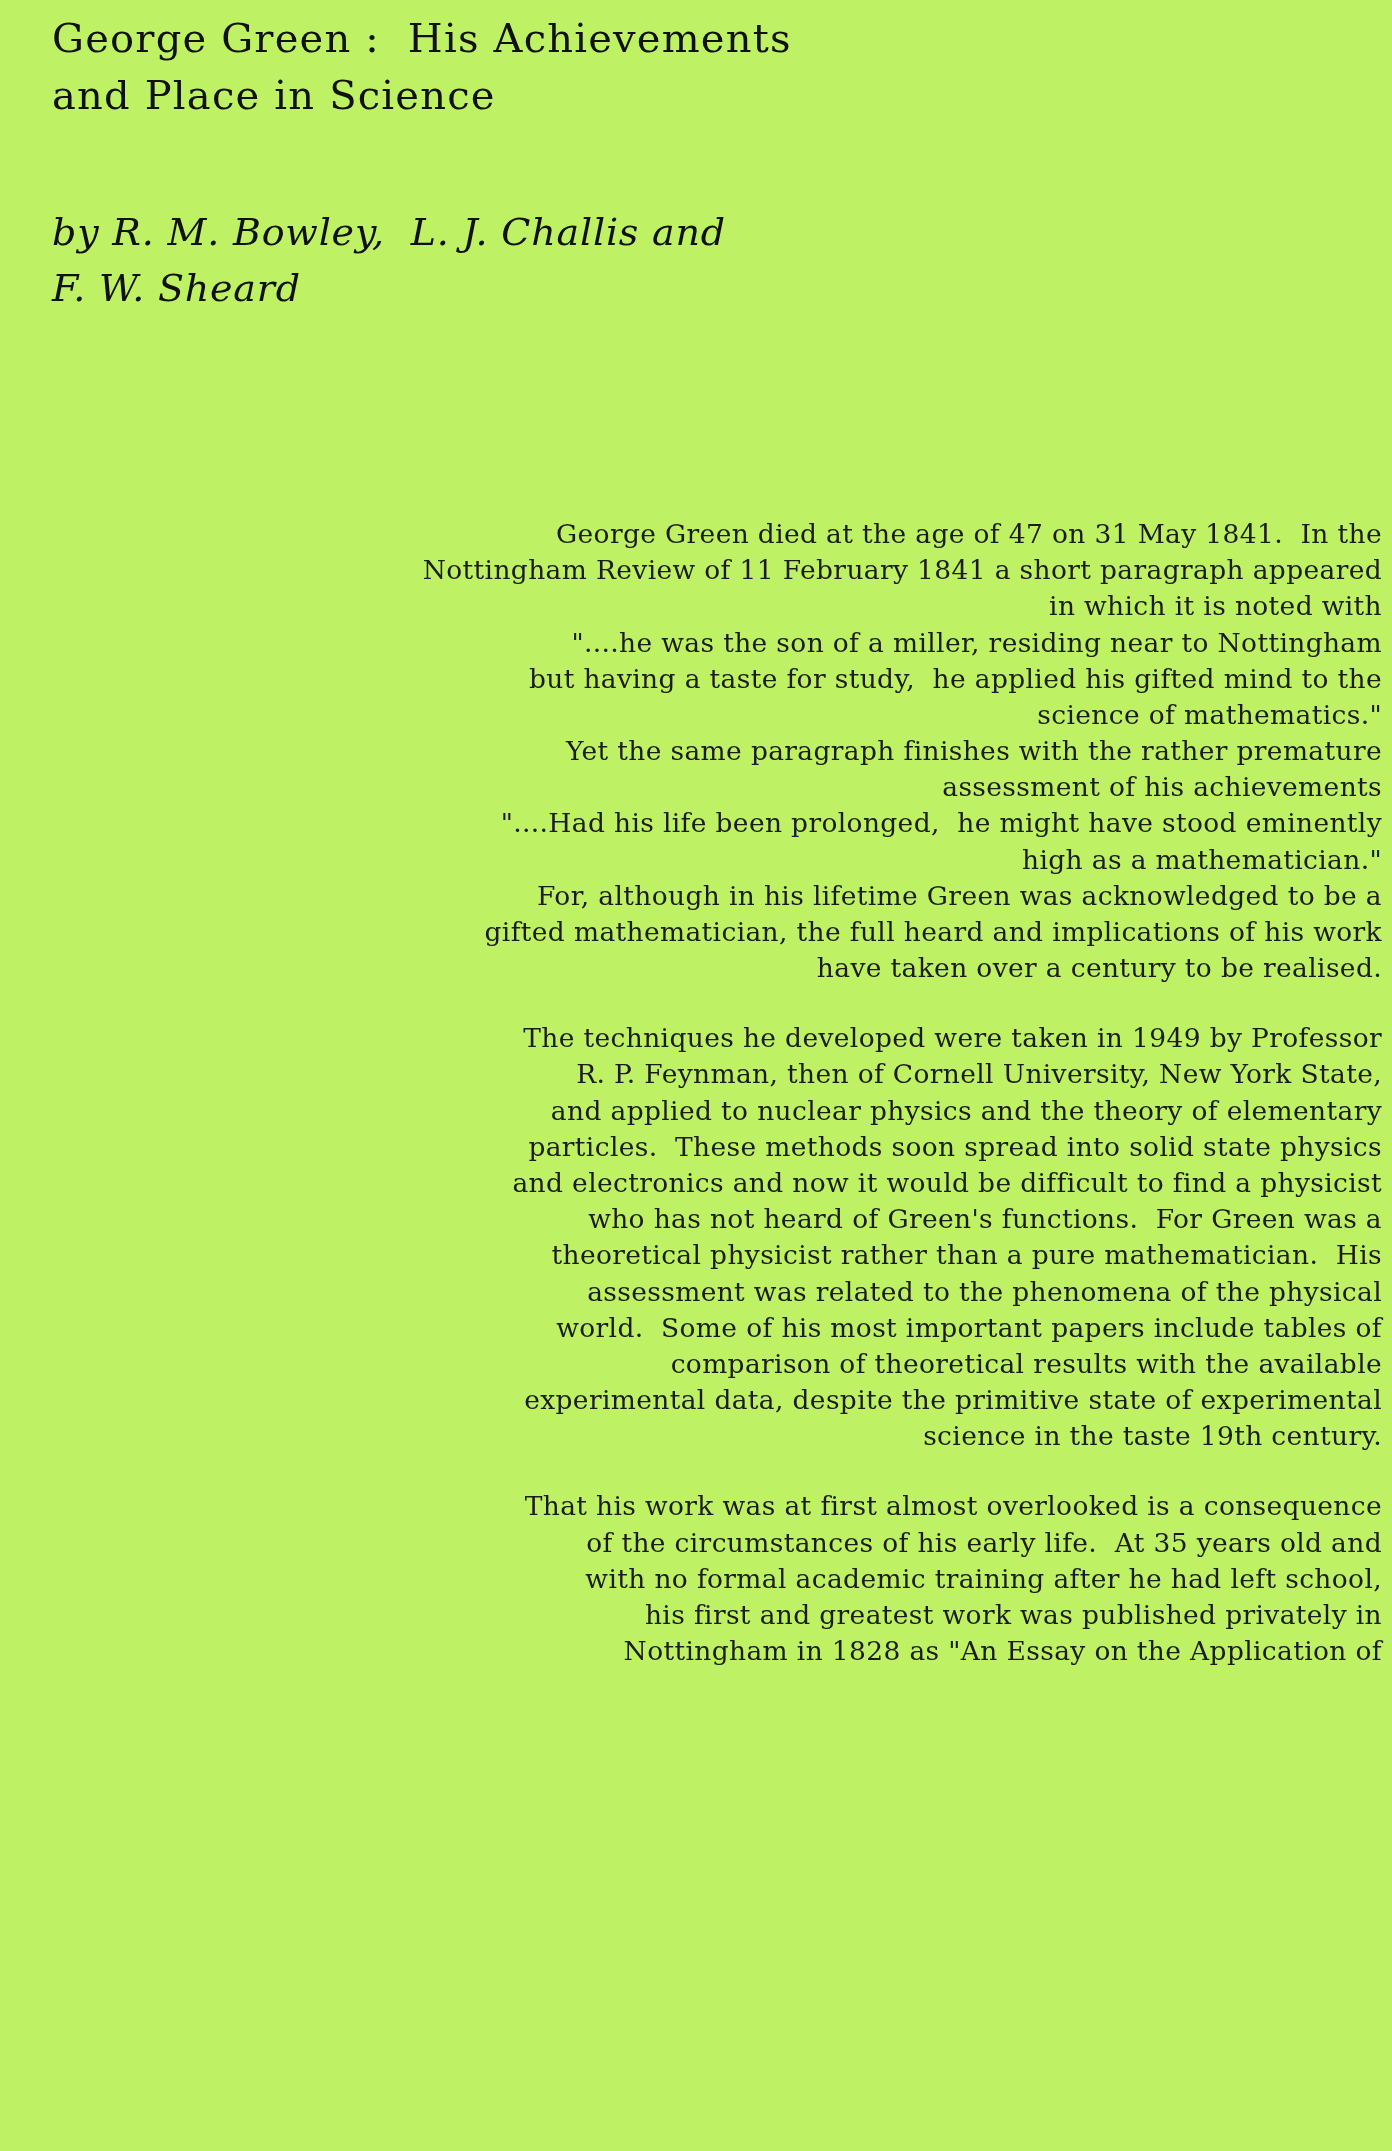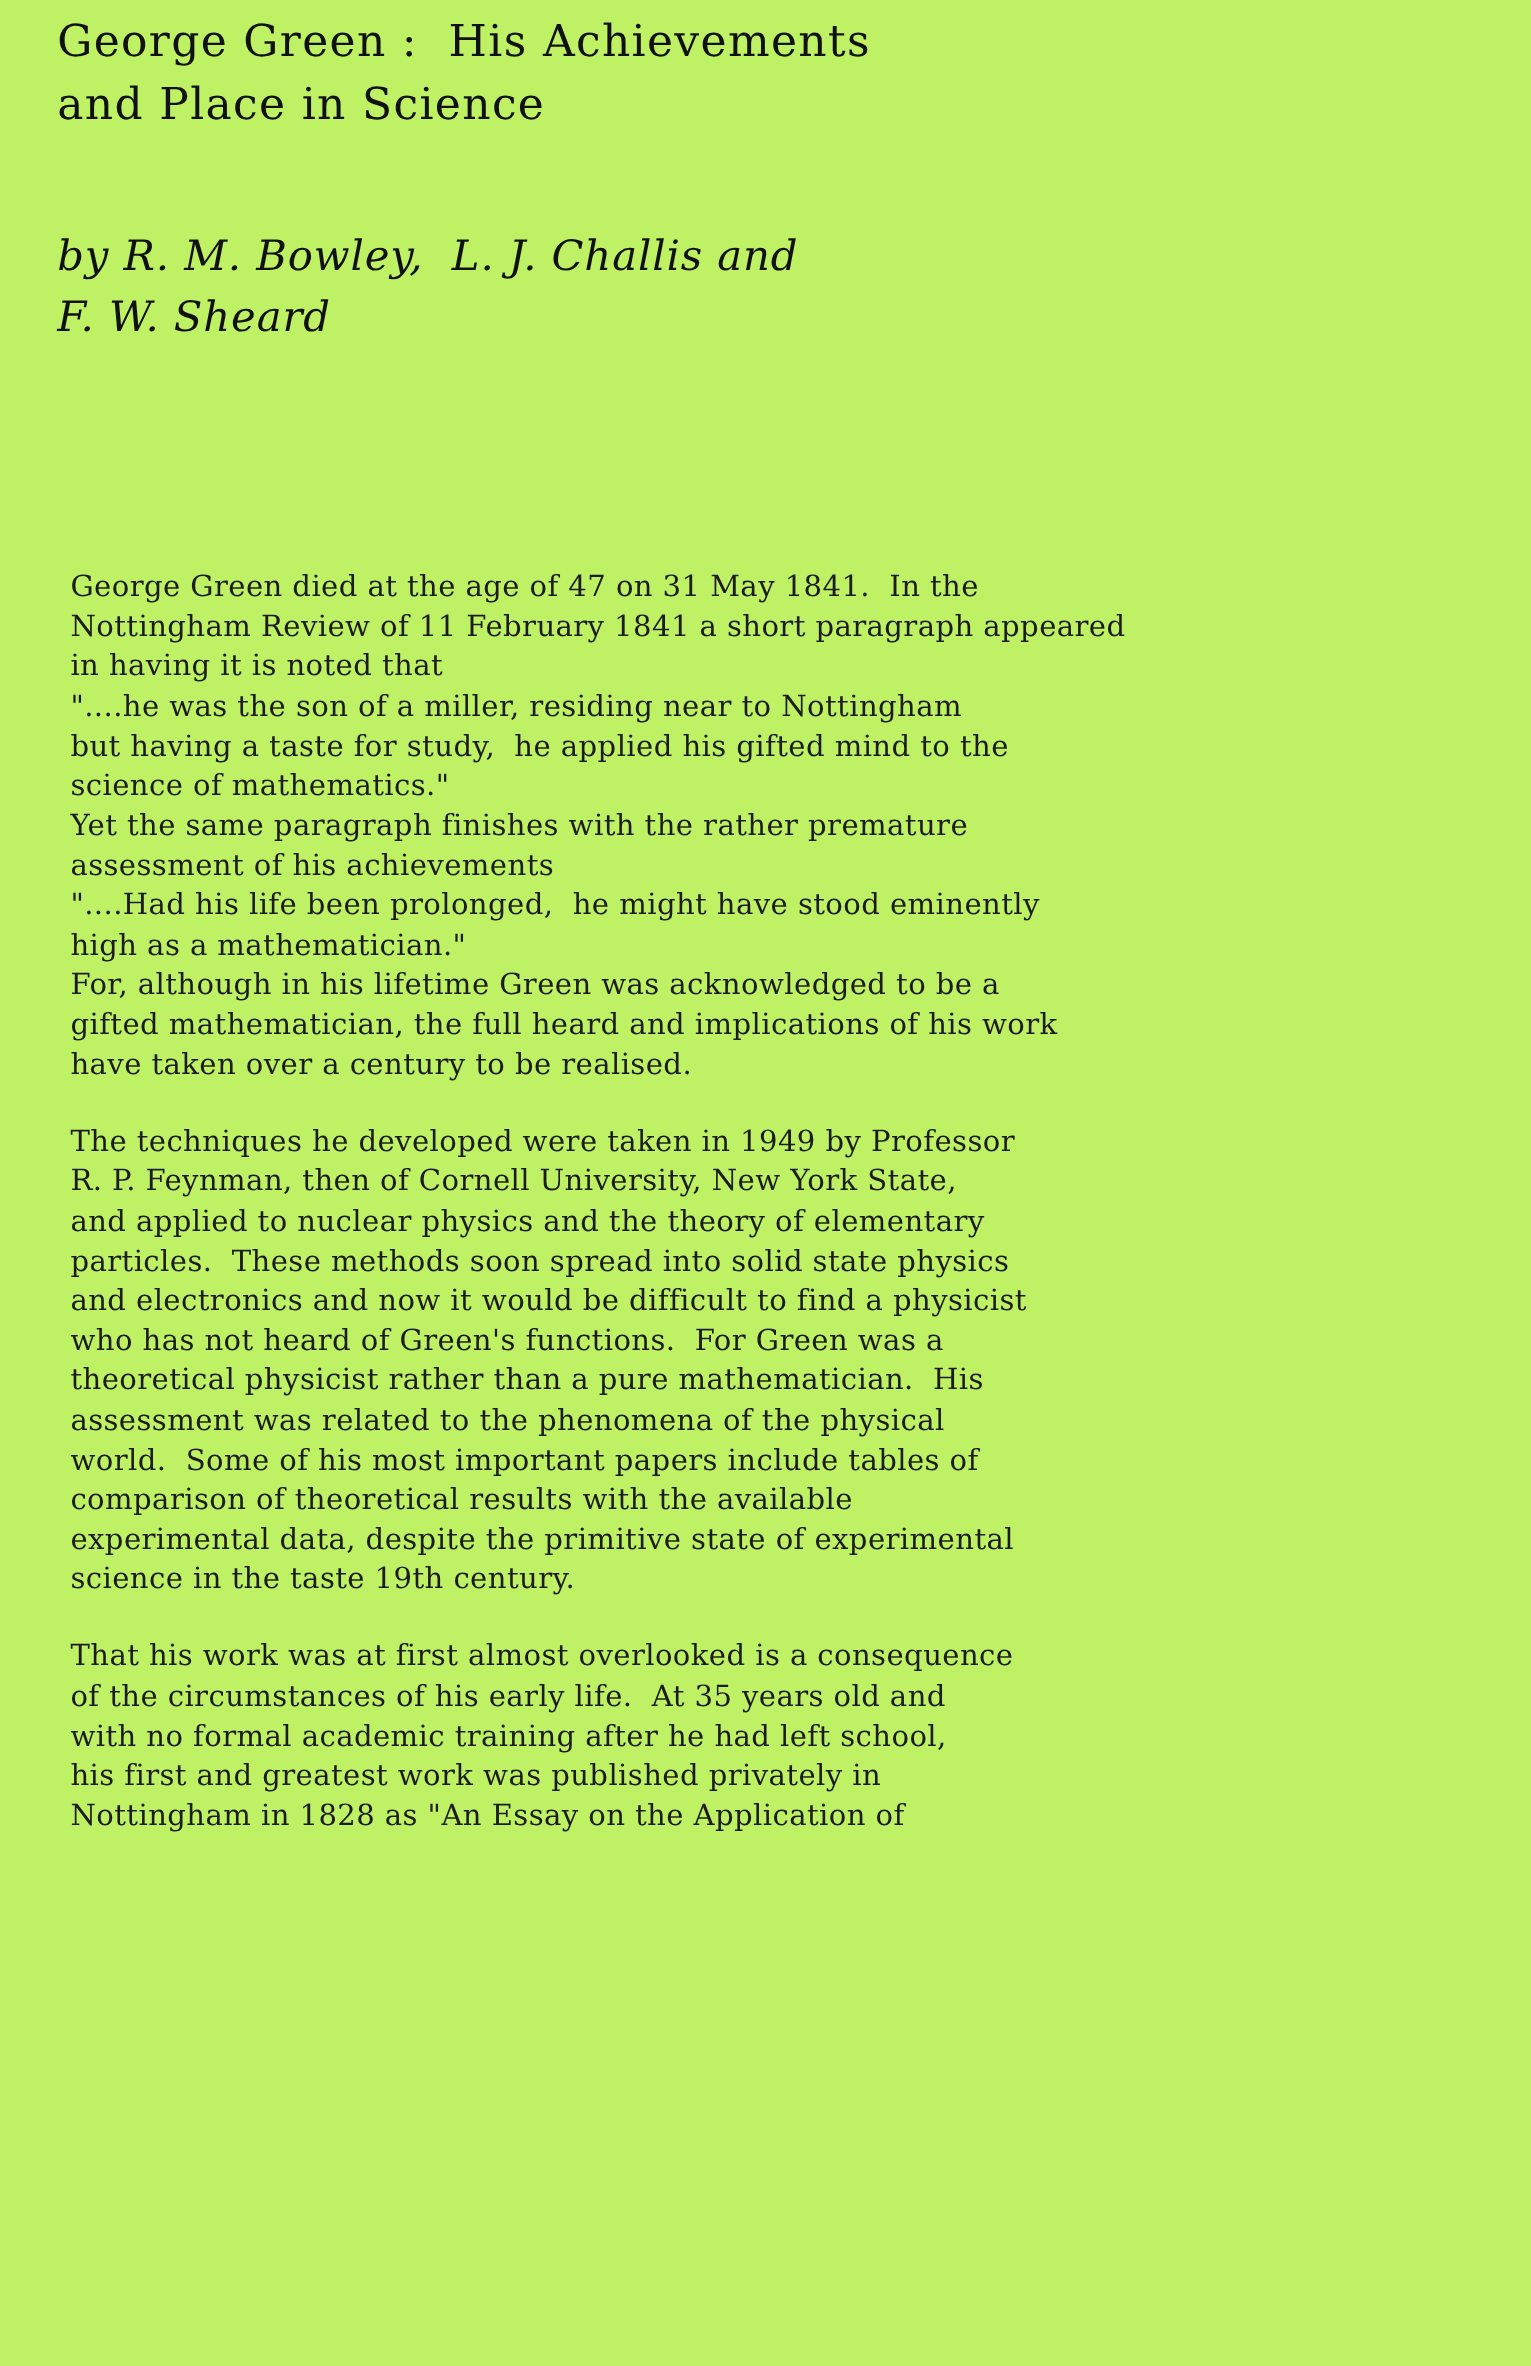--- a/index.html
+++ b/index.html
@@ -62,20 +62,21 @@
     margin-top: 0;
     font-family: "DejaVu Serif", serif;
     font-size: 26.5px;
     line-height: 1.365;
     letter-spacing: 0.35px;
     color: #1c1c1c;
     width: 1330px;
   }
   .para {
     margin: 0 0 34px 12px;
+    text-align: right;
   }
   .para .line {
     display: block;
     white-space: pre;
   }
   #first-para-wrap {
     margin-top: 200px;
   }
 </style>
 </head>
@@ -92,21 +93,21 @@
     <h2 class="byline">
       <span class="line">by R. M. Bowley,  L. J. Challis and</span>
       <span class="line">F. W. Sheard</span>
     </h2>
 
     <div class="body-block">
 
       <p class="para" id="first-para-wrap">
         <span class="line">George Green died at the age of 47 on 31 May 1841.  In the</span>
         <span class="line">Nottingham Review of 11 February 1841 a short paragraph appeared</span>
-        <span class="line">in having it is noted that</span>
+        <span class="line">in which it is noted with</span>
         <span class="line">"....he was the son of a miller, residing near to Nottingham</span>
         <span class="line">but having a taste for study,  he applied his gifted mind to the</span>
         <span class="line">science of mathematics."</span>
         <span class="line">Yet the same paragraph finishes with the rather premature</span>
         <span class="line">assessment of his achievements</span>
         <span class="line">"....Had his life been prolonged,  he might have stood eminently</span>
         <span class="line">high as a mathematician."</span>
         <span class="line">For, although in his lifetime Green was acknowledged to be a</span>
         <span class="line">gifted mathematician, the full heard and implications of his work</span>
         <span class="line">have taken over a century to be realised.</span>

